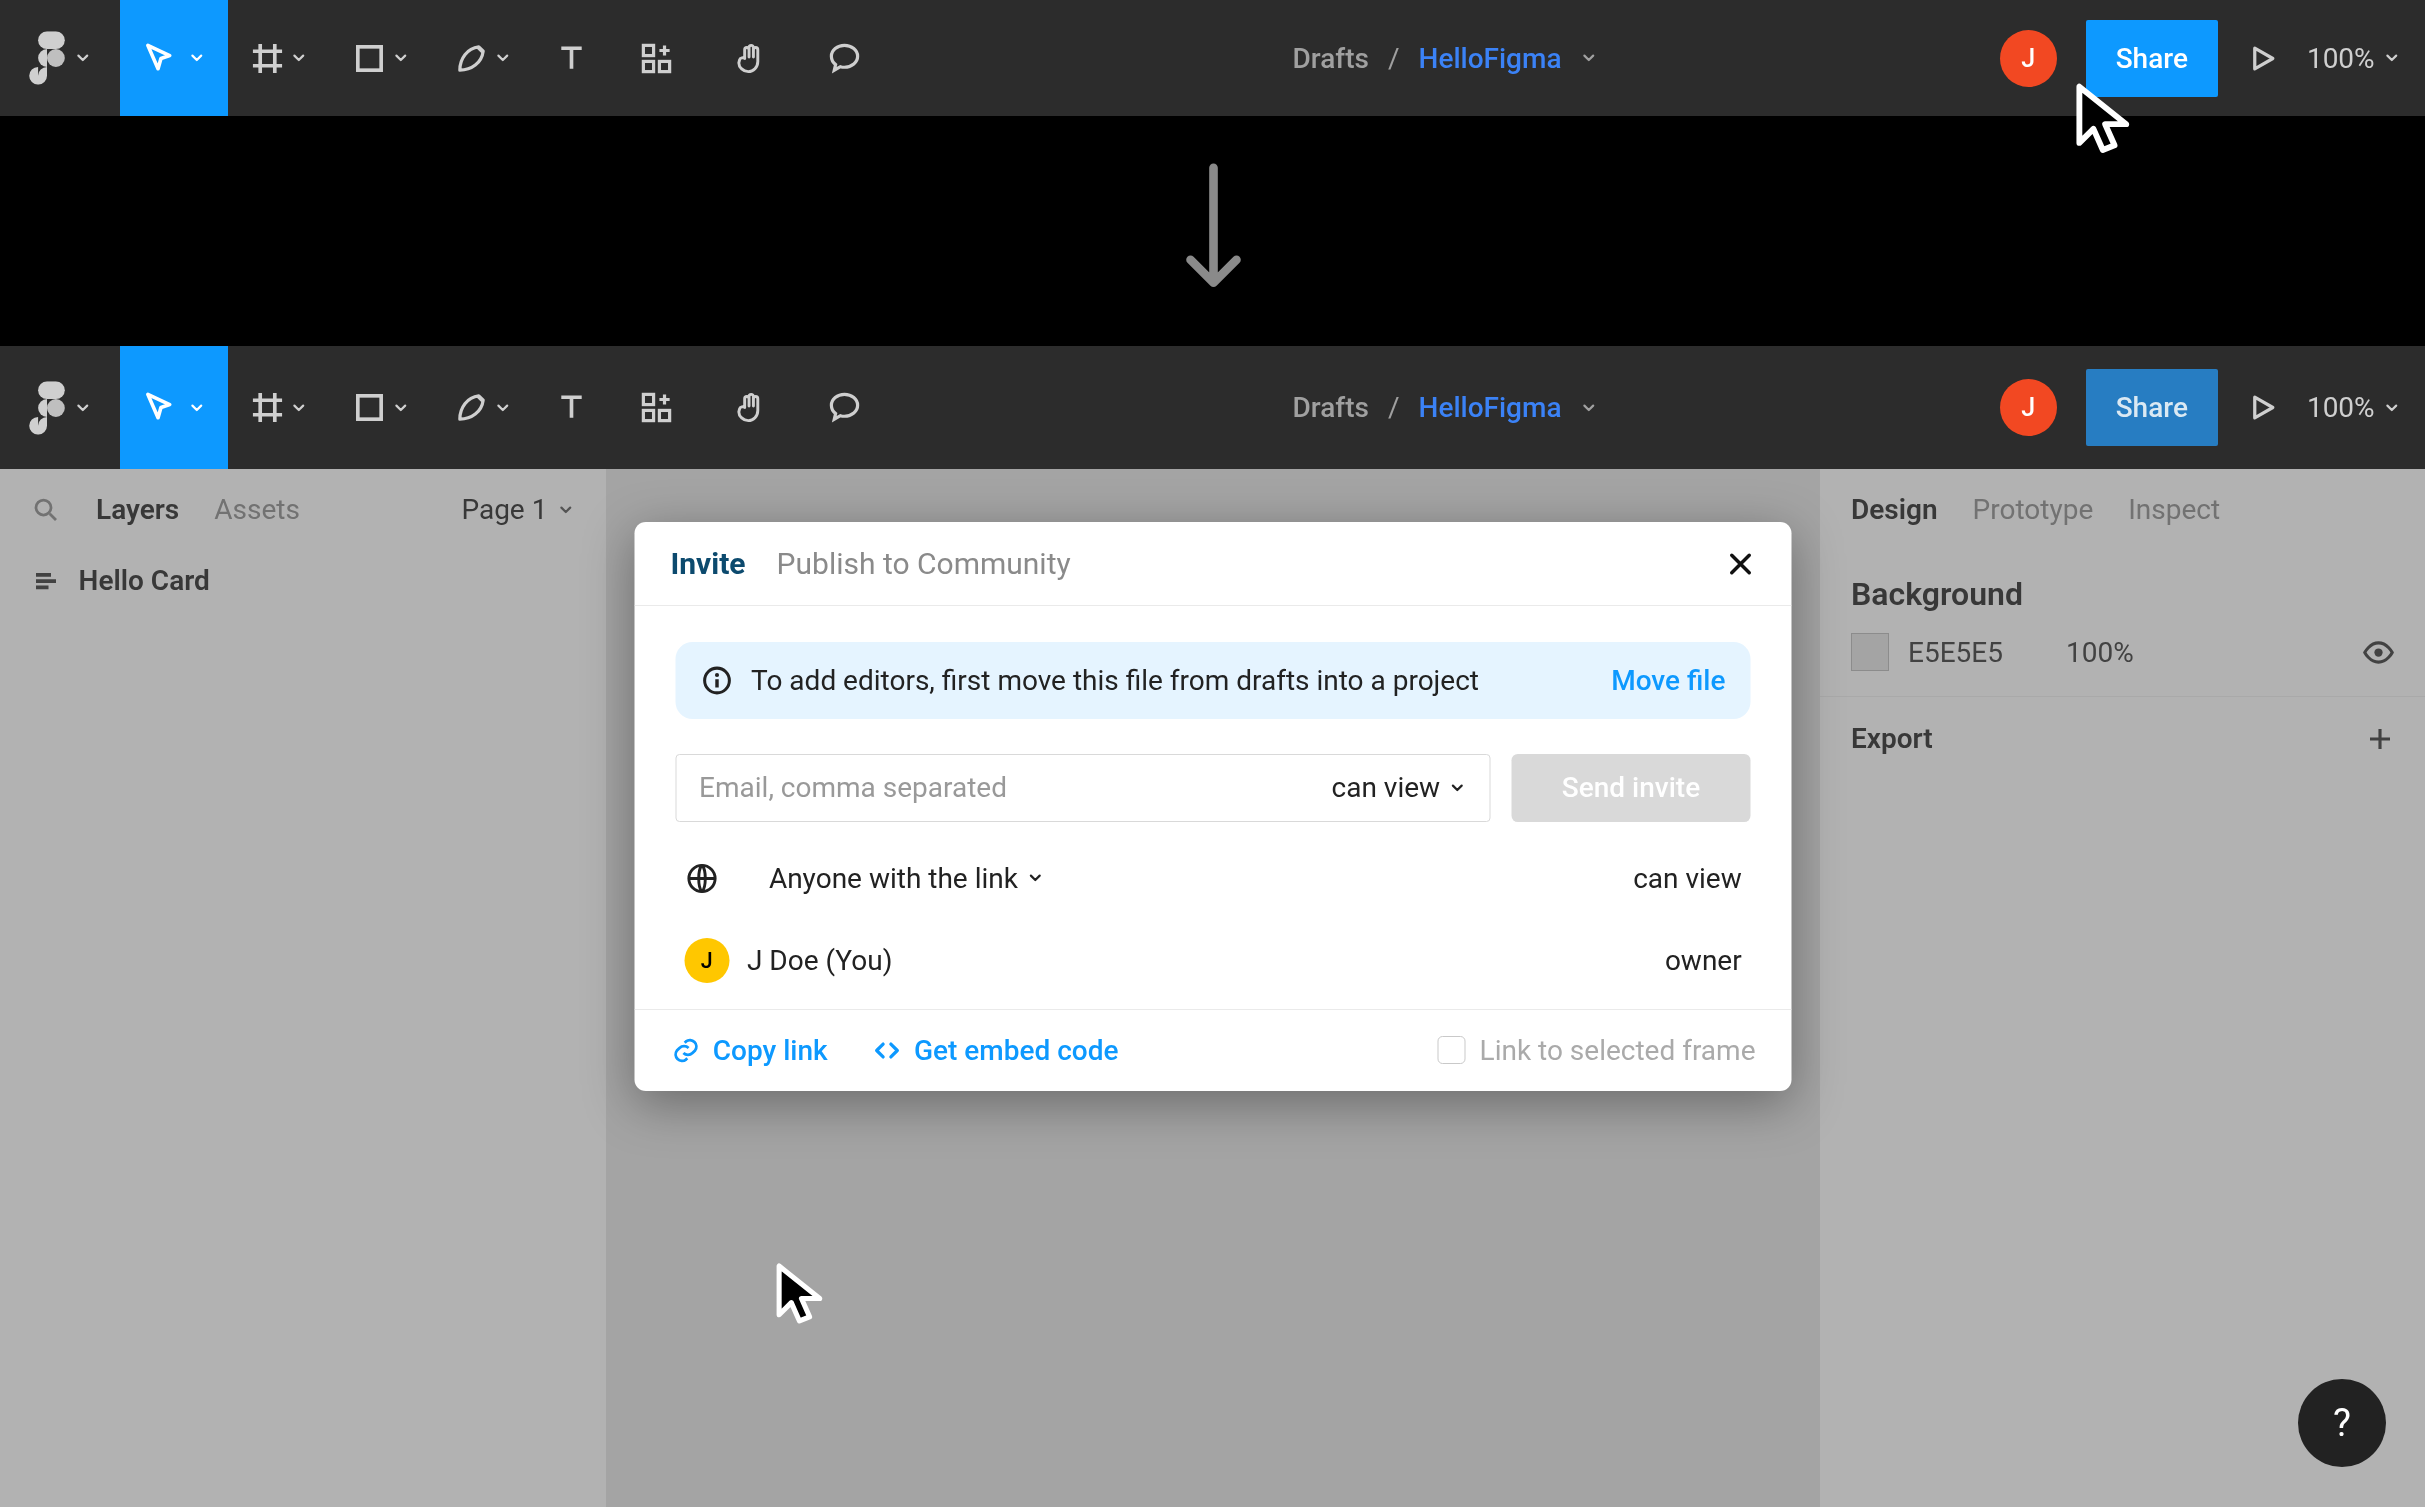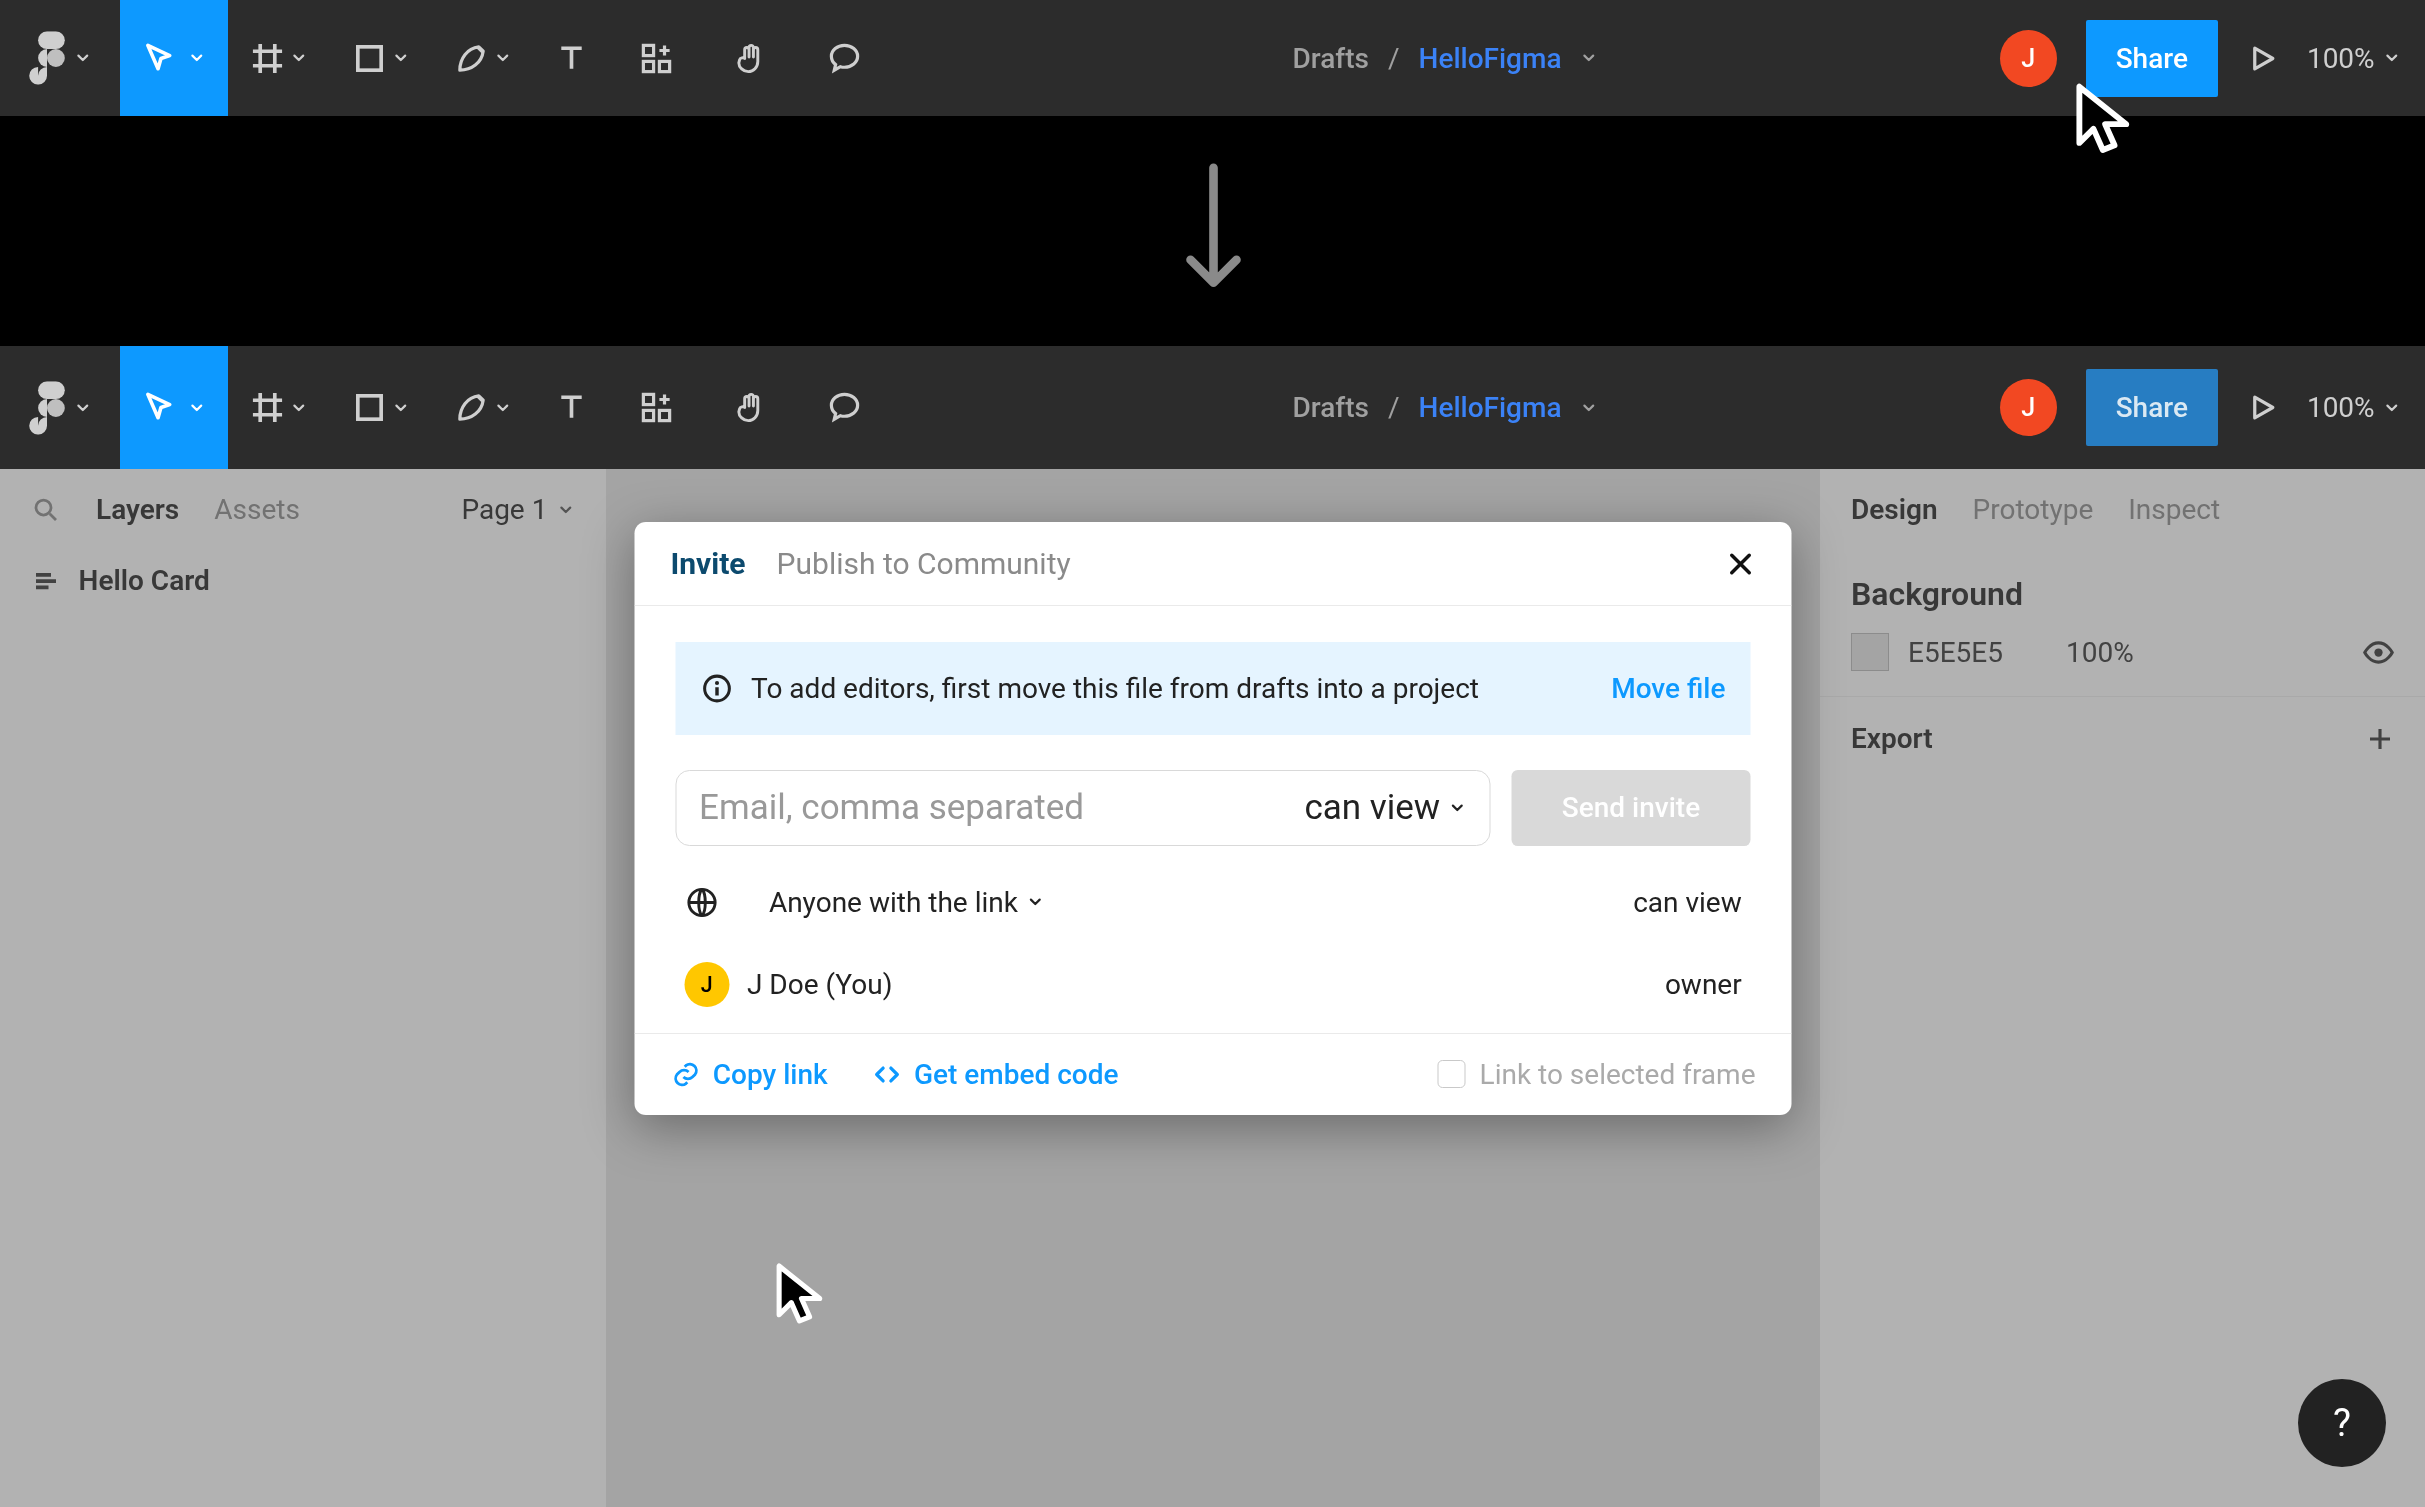--- a/index.html
+++ b/index.html
@@ -127,32 +127,32 @@
     font-size: 30px;
   }
   .modal-header .tab.primary { font-weight: 700; color:#0c4a6e; }
   .modal-header .tab.secondary { color:#8a8a8a; }
   .modal-close { margin-left:auto; color:#111; }
 
   .modal-body { padding: 36px 41px 22px; display:flex; flex-direction:column; gap: 35px; }
 
   .hint {
     background: #E5F4FF;
-    border-radius: 0;
-    padding: 30px 25px;
+    border-radius: 17px;
+    padding: 22px 25px;
     display:flex; align-items:flex-end; gap: 17.6px;
     font-size: 28px; color:#222;
   }
   .hint .movefile { margin-left:auto; color:#0D99FF; font-weight: 500; }
 
   .invite-row { display:flex; gap: 21.4px; }
   .email-box {
     flex:1; display:flex; align-items:center; justify-content:space-between;
-    border:1.6px solid #d9d9d9; border-radius: 14px;
-    padding: 16.4px 22.6px; font-size: 35px; color:#888;
+    border:1.6px solid #d9d9d9; border-radius: 4px;
+    padding: 16.4px 22.6px; font-size: 28px; color:#888;
   }
   .email-box .perm { color:#222; display:flex; align-items:center; gap:8.8px; }
   .send-btn {
     flex: 0 0 239px;
     background:#d9d9d9; color:#fff; border-radius: 6.3px;
     display:flex; align-items:center; justify-content:center;
     font-size: 28px; font-weight: 500;
   }
 
   .share-row { display:flex; align-items:center; gap: 17.6px; font-size: 28px; padding: 3.8px 8.8px; }

